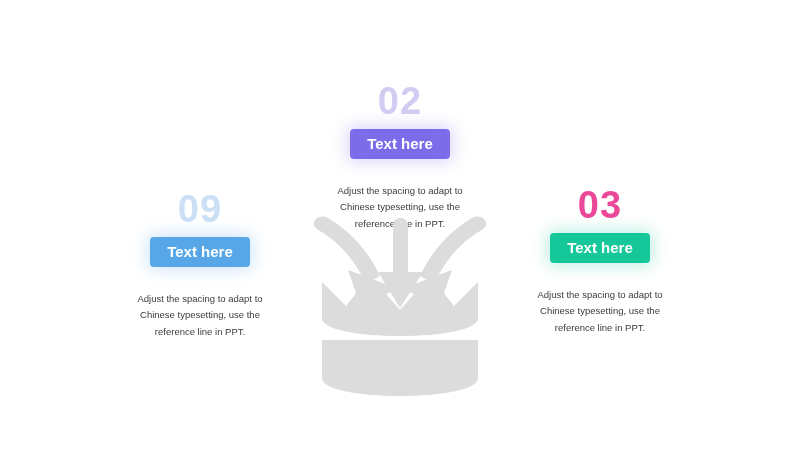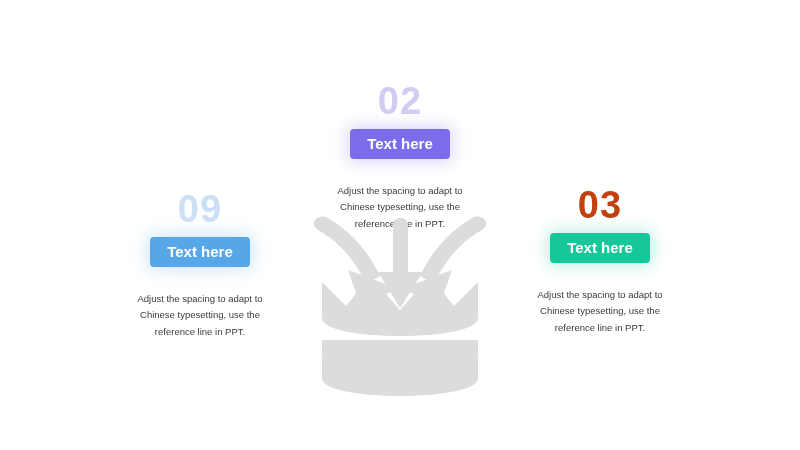--- a/index.html
+++ b/index.html
@@ -63,21 +63,21 @@
   #step-1 .step-number { color: #cbe0f5; }
   #step-1 .step-button {
     background: #56a6e8;
     box-shadow: 0 0 16px 3px rgba(86,166,232,0.28);
   }
   #step-2 .step-number { color: #d3ccf2; }
   #step-2 .step-button {
     background: #7c6cea;
     box-shadow: 0 0 16px 3px rgba(124,108,234,0.28);
   }
-  #step-3 .step-number { color: #c2410c; }
+  #step-3 .step-number { color: #ec4899; }
   #step-3 .step-button {
     background: #16c79a;
     box-shadow: 0 0 16px 3px rgba(22,199,154,0.28);
   }
 
   
   #center-graphic {
     position: absolute;
     left: 300px;
     top: 214px;

